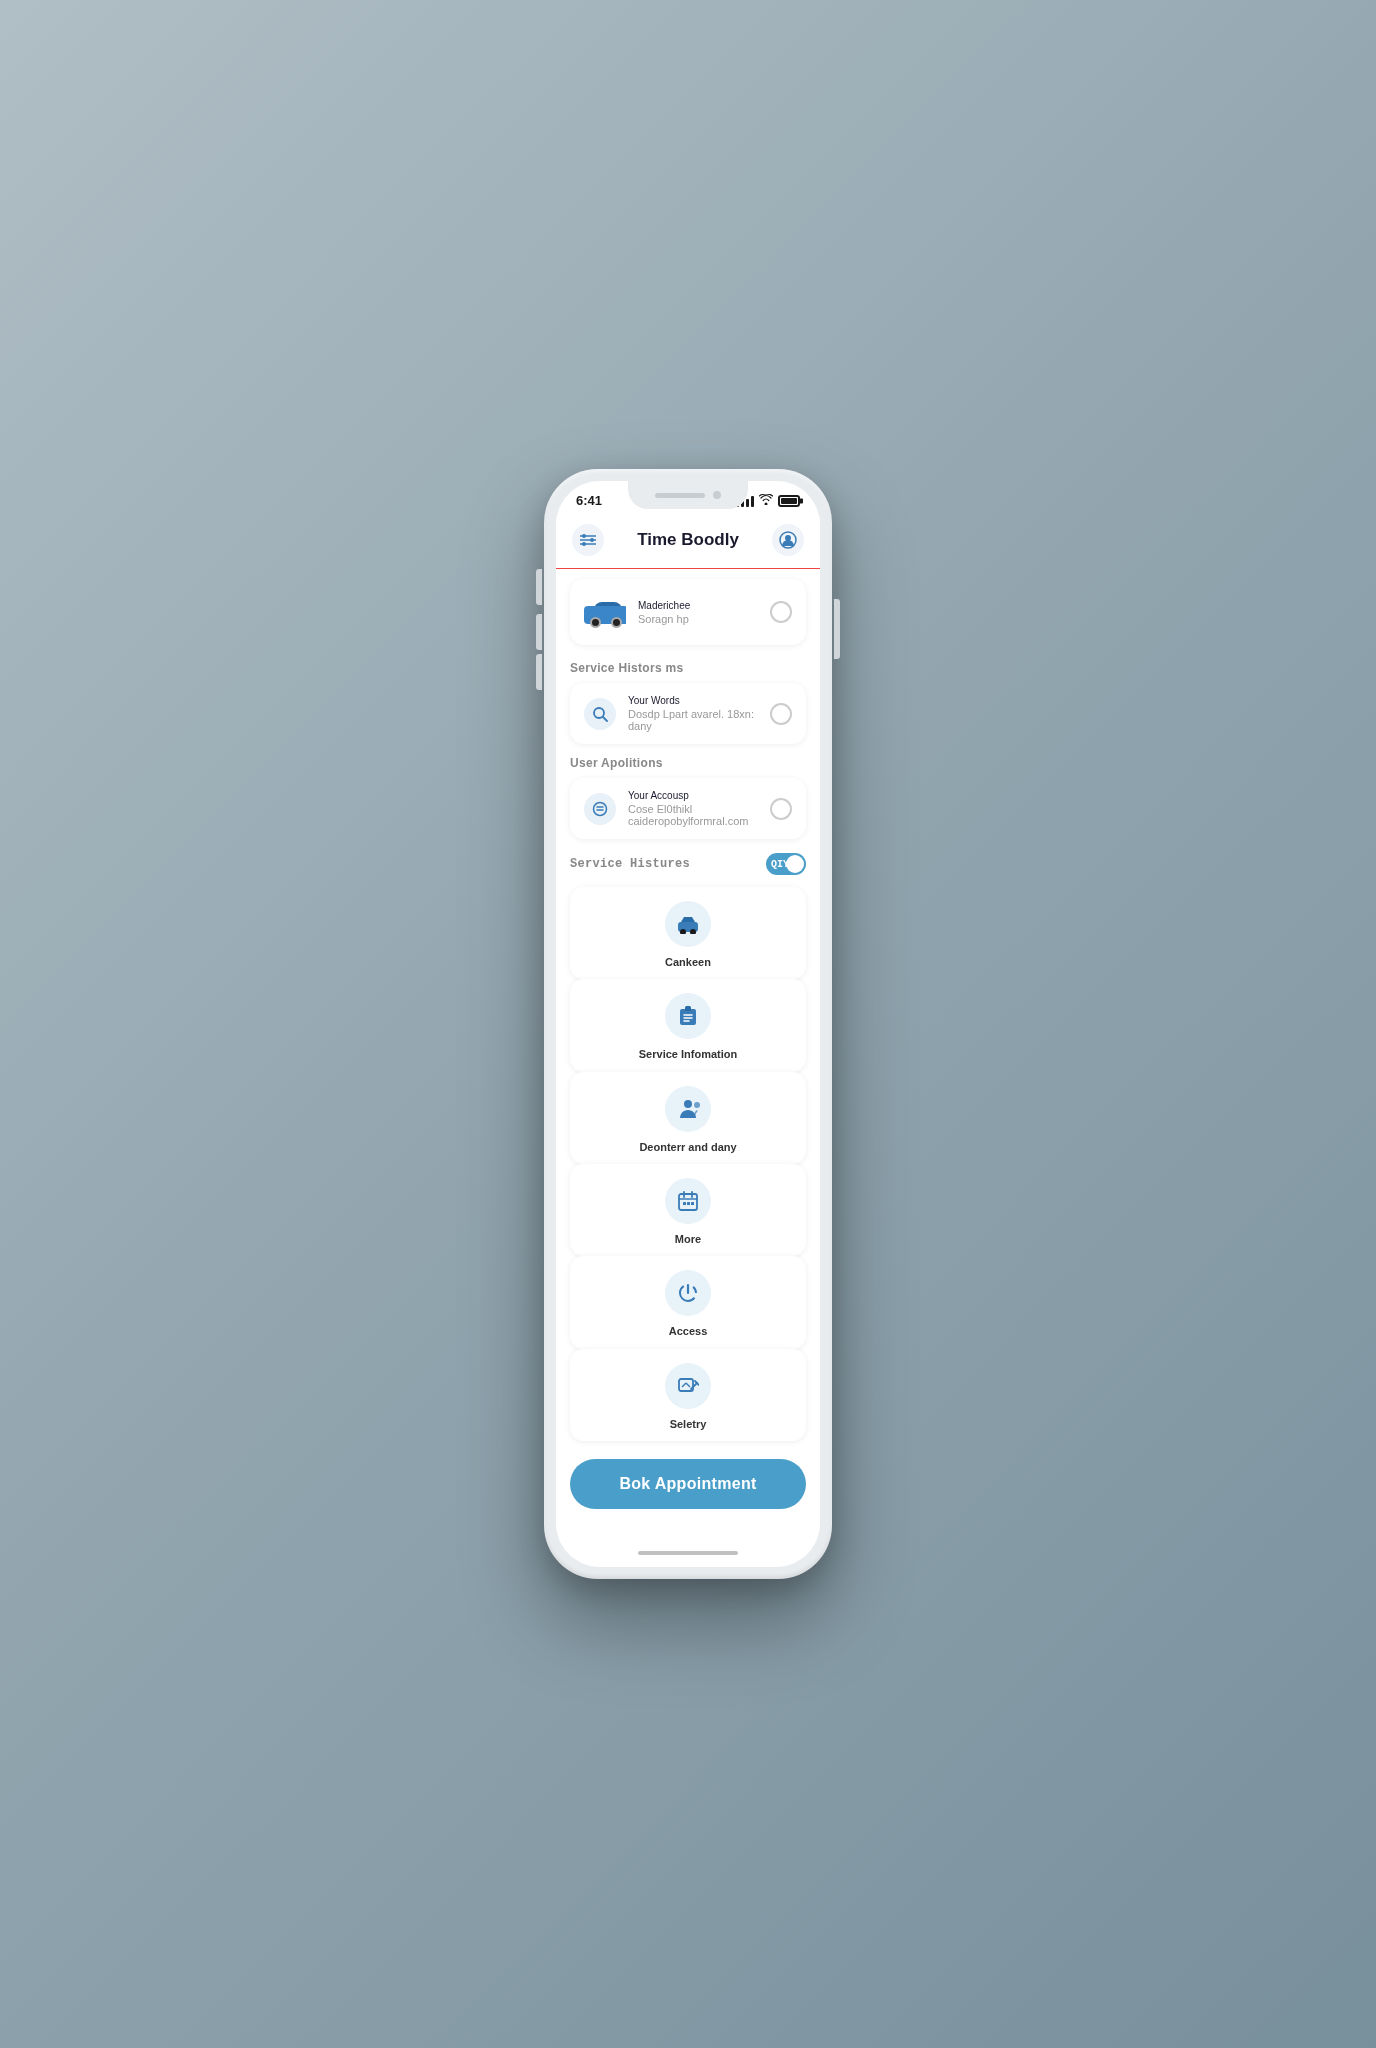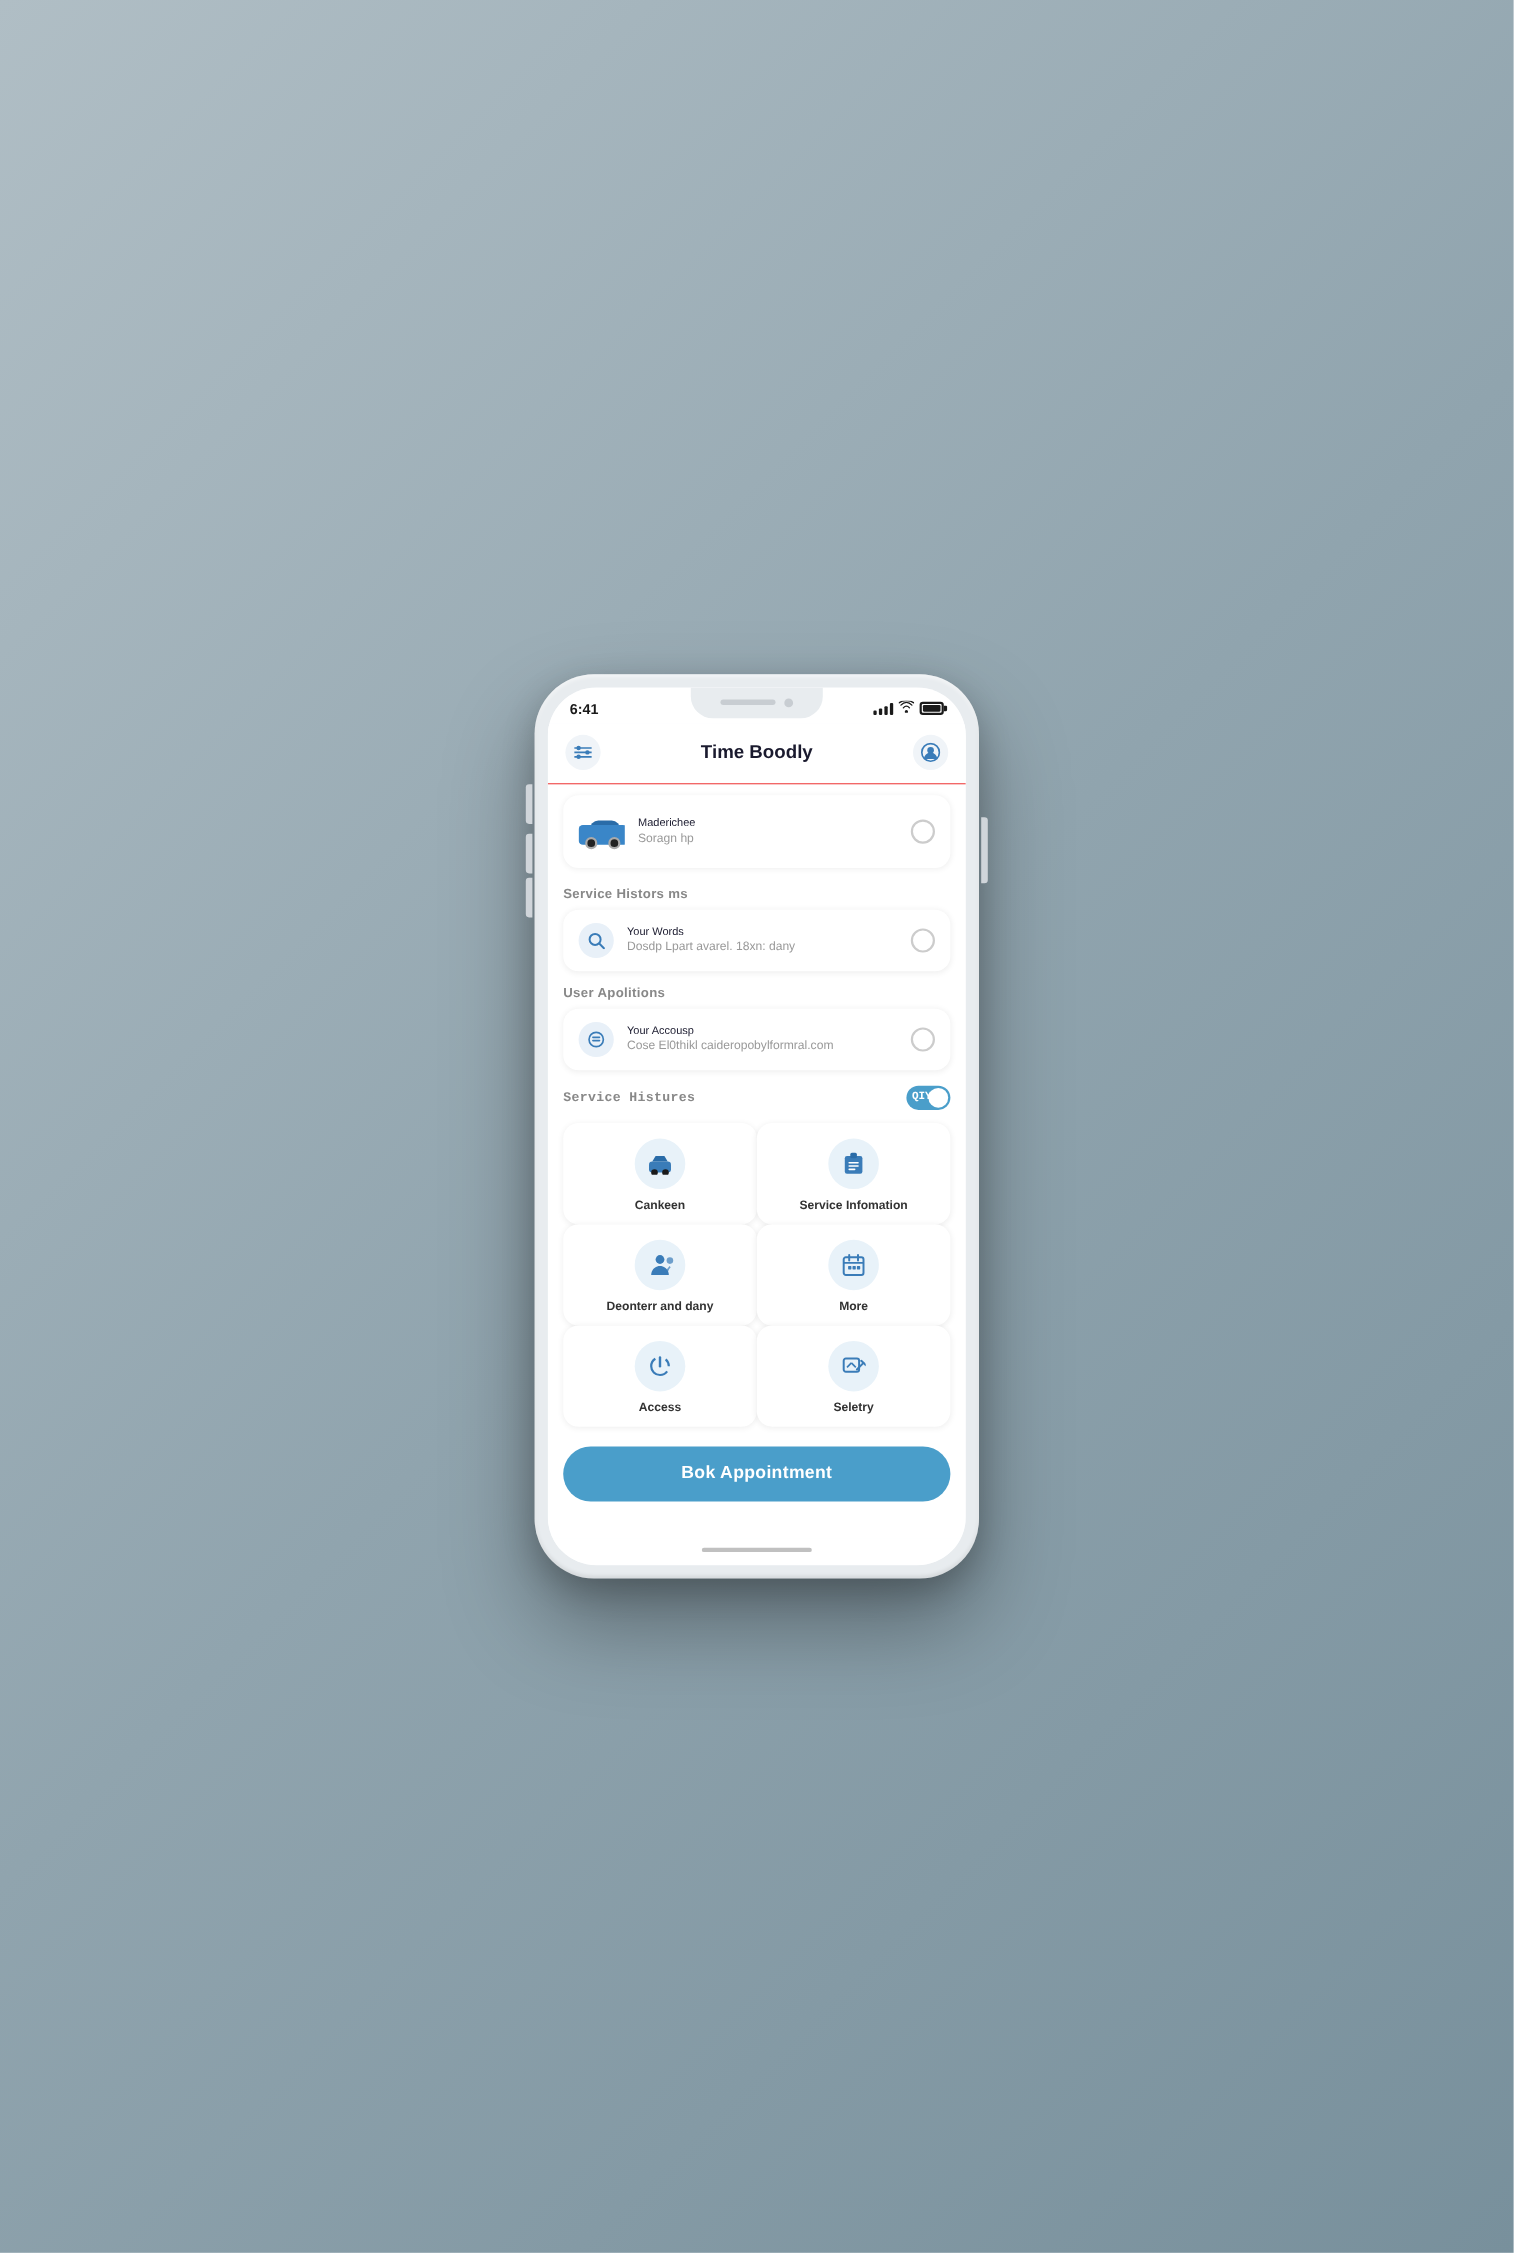--- a/index.html
+++ b/index.html
@@ -7,21 +7,21 @@
     body {
       background: linear-gradient(135deg, #b0bec5 0%, #90a4ae 50%, #78909c 100%);
       min-height: 100vh;
       display: flex;
       align-items: center;
       justify-content: center;
       font-family: -apple-system, BlinkMacSystemFont, 'Segoe UI', sans-serif;
     }
 
     .phone-outer {
-      width: 404px;
+      width: 288px;
       background: #e8ecef;
       border-radius: 54px;
       padding: 12px;
       box-shadow:
         0 40px 80px rgba(0,0,0,0.35),
         0 10px 30px rgba(0,0,0,0.2),
         inset 0 2px 4px rgba(255,255,255,0.6),
         inset 0 -2px 4px rgba(0,0,0,0.1);
       position: relative;
     }
@@ -335,21 +335,21 @@
       font-size: 10px;
       color: #fff;
       position: absolute;
       left: 5px;
       font-weight: 700;
     }
 
     
     .grid-2x3 {
       display: grid;
-      grid-template-columns: repeat(2, 1fr);
+      grid-template-columns: repeat(1, 1fr);
       gap: 0;
       padding: 0 14px 10px;
     }
 
     .grid-item {
       background: #fff;
       border-radius: 14px;
       padding: 14px 8px 10px;
       display: flex;
       flex-direction: column;

